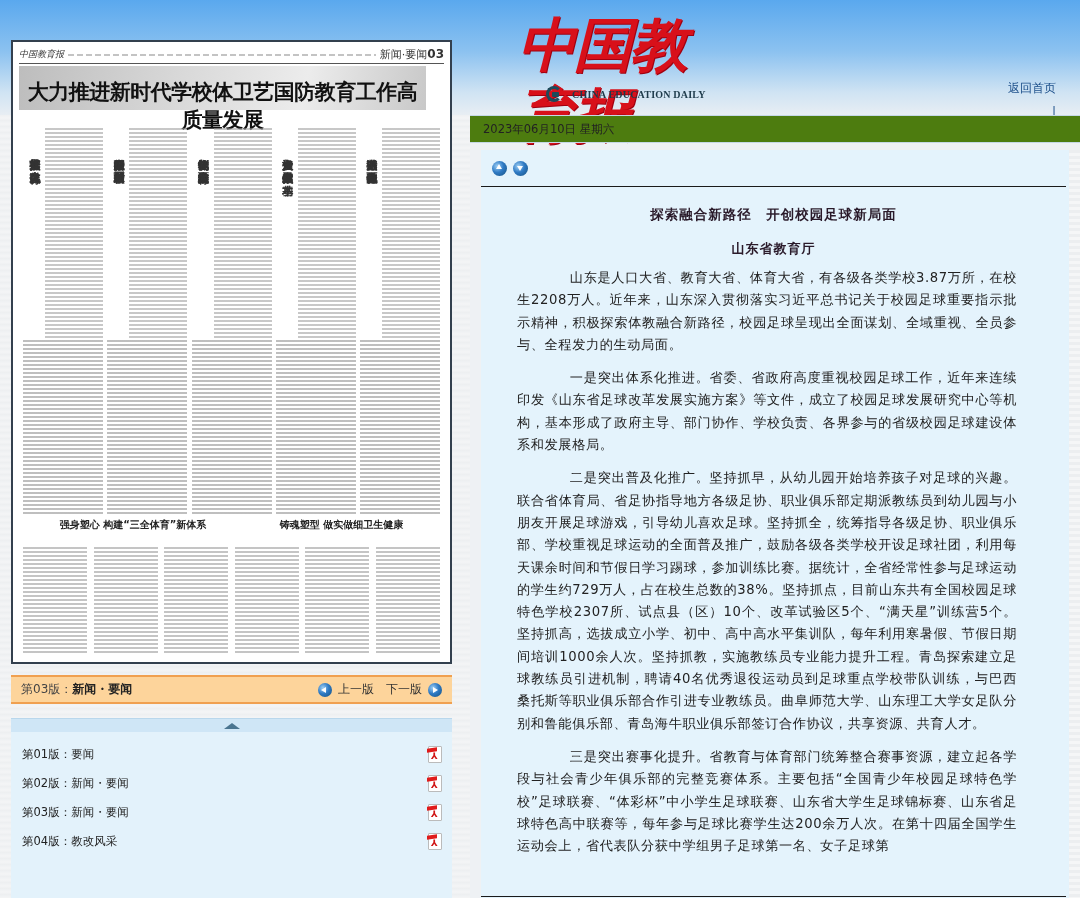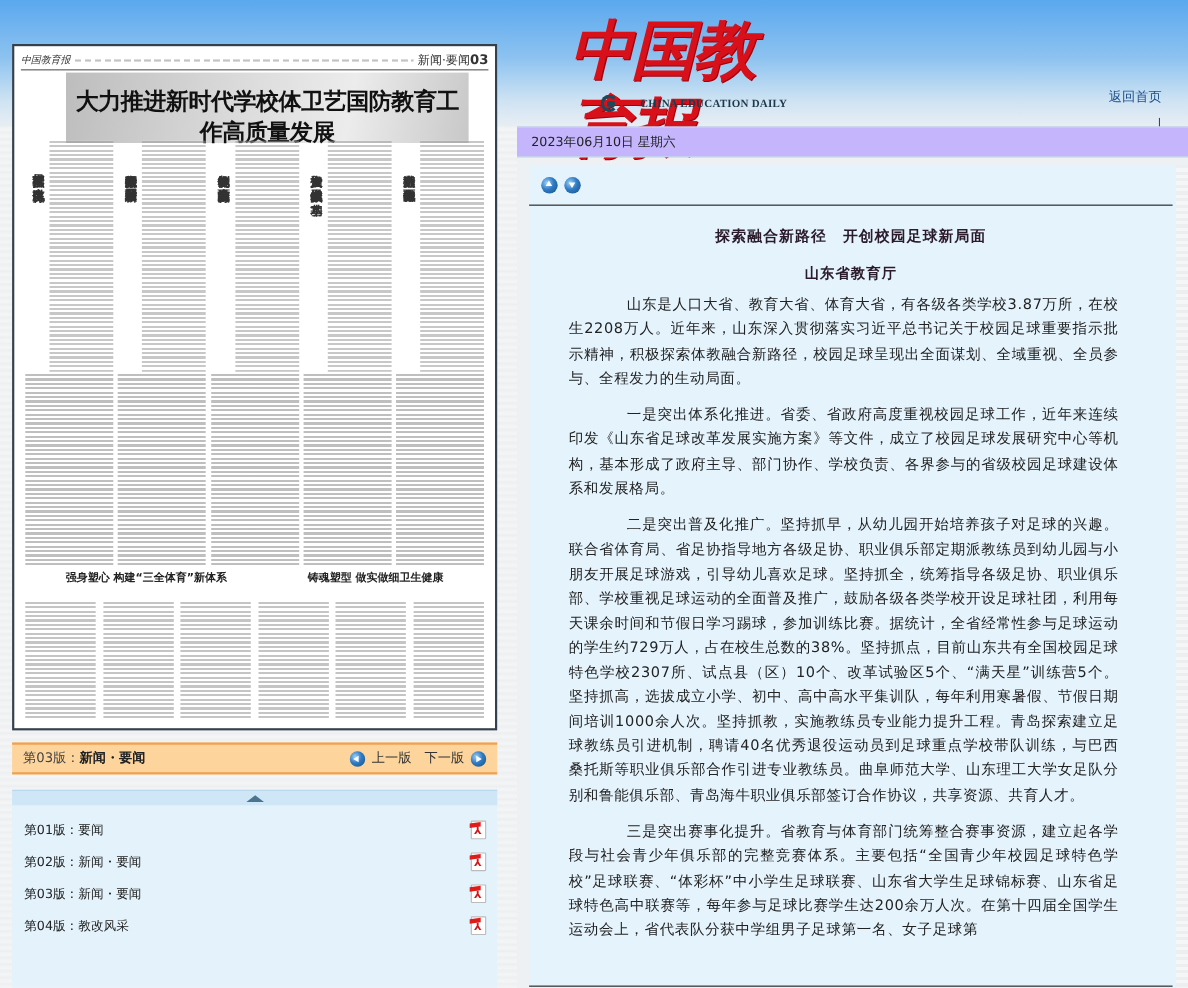--- a/index.html
+++ b/index.html
@@ -25,21 +25,21 @@
   }
   .logo-cn {
     position: absolute; left: 0; top: 0;
     font-family: "DejaVu Serif", "Liberation Serif", serif;
     font-size: 58px; font-weight: bold; font-style: italic;
     color: #d8101a; letter-spacing: -2px; line-height: 70px;
     text-shadow: 1px 1px 0 #a00010;
   }
   .logo-en {
     position: absolute; left: 28px; top: 76px;
-    display: flex; align-items: center; gap: 20px;
+    display: flex; align-items: center; gap: 10px;
   }
   .logo-en-mark {
     width: 16px; height: 16px; border-radius: 50%;
     border: 3px solid #1d4a5a; border-right-color: transparent;
     position: relative;
   }
   .logo-en-mark::after {
     content: ""; position: absolute; left: 3px; top: 3px; width: 7px; height: 5px;
     background: #1d4a5a; border-radius: 1px;
   }
@@ -51,21 +51,21 @@
   .top-links {
     position: absolute; right: 24px; top: 80px;
     font-size: 12px; color: #1c4f8a;
     display: flex; align-items: flex-end; gap: 8px; flex-direction: column;
   }
   .top-links a { color: #1c4f8a; text-decoration: none; cursor: pointer; }
   .top-links .sep { color: #1c4f8a; }
   
   .date-bar {
     position: absolute; left: 470px; top: 115px; width: 610px; height: 28px;
-    background: #c4b5fd;
+    background: #4d7c0f;
     border-top: 1px solid #c5d8e6;
     border-bottom: 1px solid #c5d8e6;
     padding-left: 13px; line-height: 26px;
     font-size: 11.5px; color: #222;
   }
   
   .paper-frame {
     position: absolute; left: 11px; top: 40px; width: 441px; height: 624px;
     border: 2px solid #33404e; background: #fff;
     overflow: hidden; cursor: pointer;
@@ -73,23 +73,22 @@
   .paper-masthead {
     position: absolute; left: 6px; top: 4px; right: 6px; height: 18px;
     border-bottom: 1px solid #555;
     display: flex; align-items: center; justify-content: space-between;
   }
   .pm-logo { font-family: "DejaVu Serif", serif; font-size: 9px; color: #333; font-style: italic; }
   .pm-dots { flex: 1; margin: 0 4px; height: 2px; background: repeating-linear-gradient(to right,#888 0 6px,transparent 6px 9px); opacity:.5; }
   .pm-page { font-size: 11px; color: #333; }
   .pm-page b { font-size: 12px; }
   .paper-headline-area {
-    position: absolute; left: 6px; top: 24px; right: 24px; height: 64px;
+    position: absolute; left: 6px; top: 24px; right: 24px; height: 44px;
     background: linear-gradient(100deg, #bdbdbd 0%, #d9d9d9 40%, #ececec 70%, #c8c8c8 100%);
-    margin-left: 41px;
   }
   .paper-headline {
     position: absolute; left: 0; right: 0; top: 12px; text-align: center;
     font-size: 21px; font-weight: bold; color: #111; letter-spacing: -0.5px;
   }
   .paper-subhead {
     position: absolute; left: 0; right: 0; top: 40px; text-align: center;
     font-size: 8px; color: #444;
   }
   .paper-cols {

